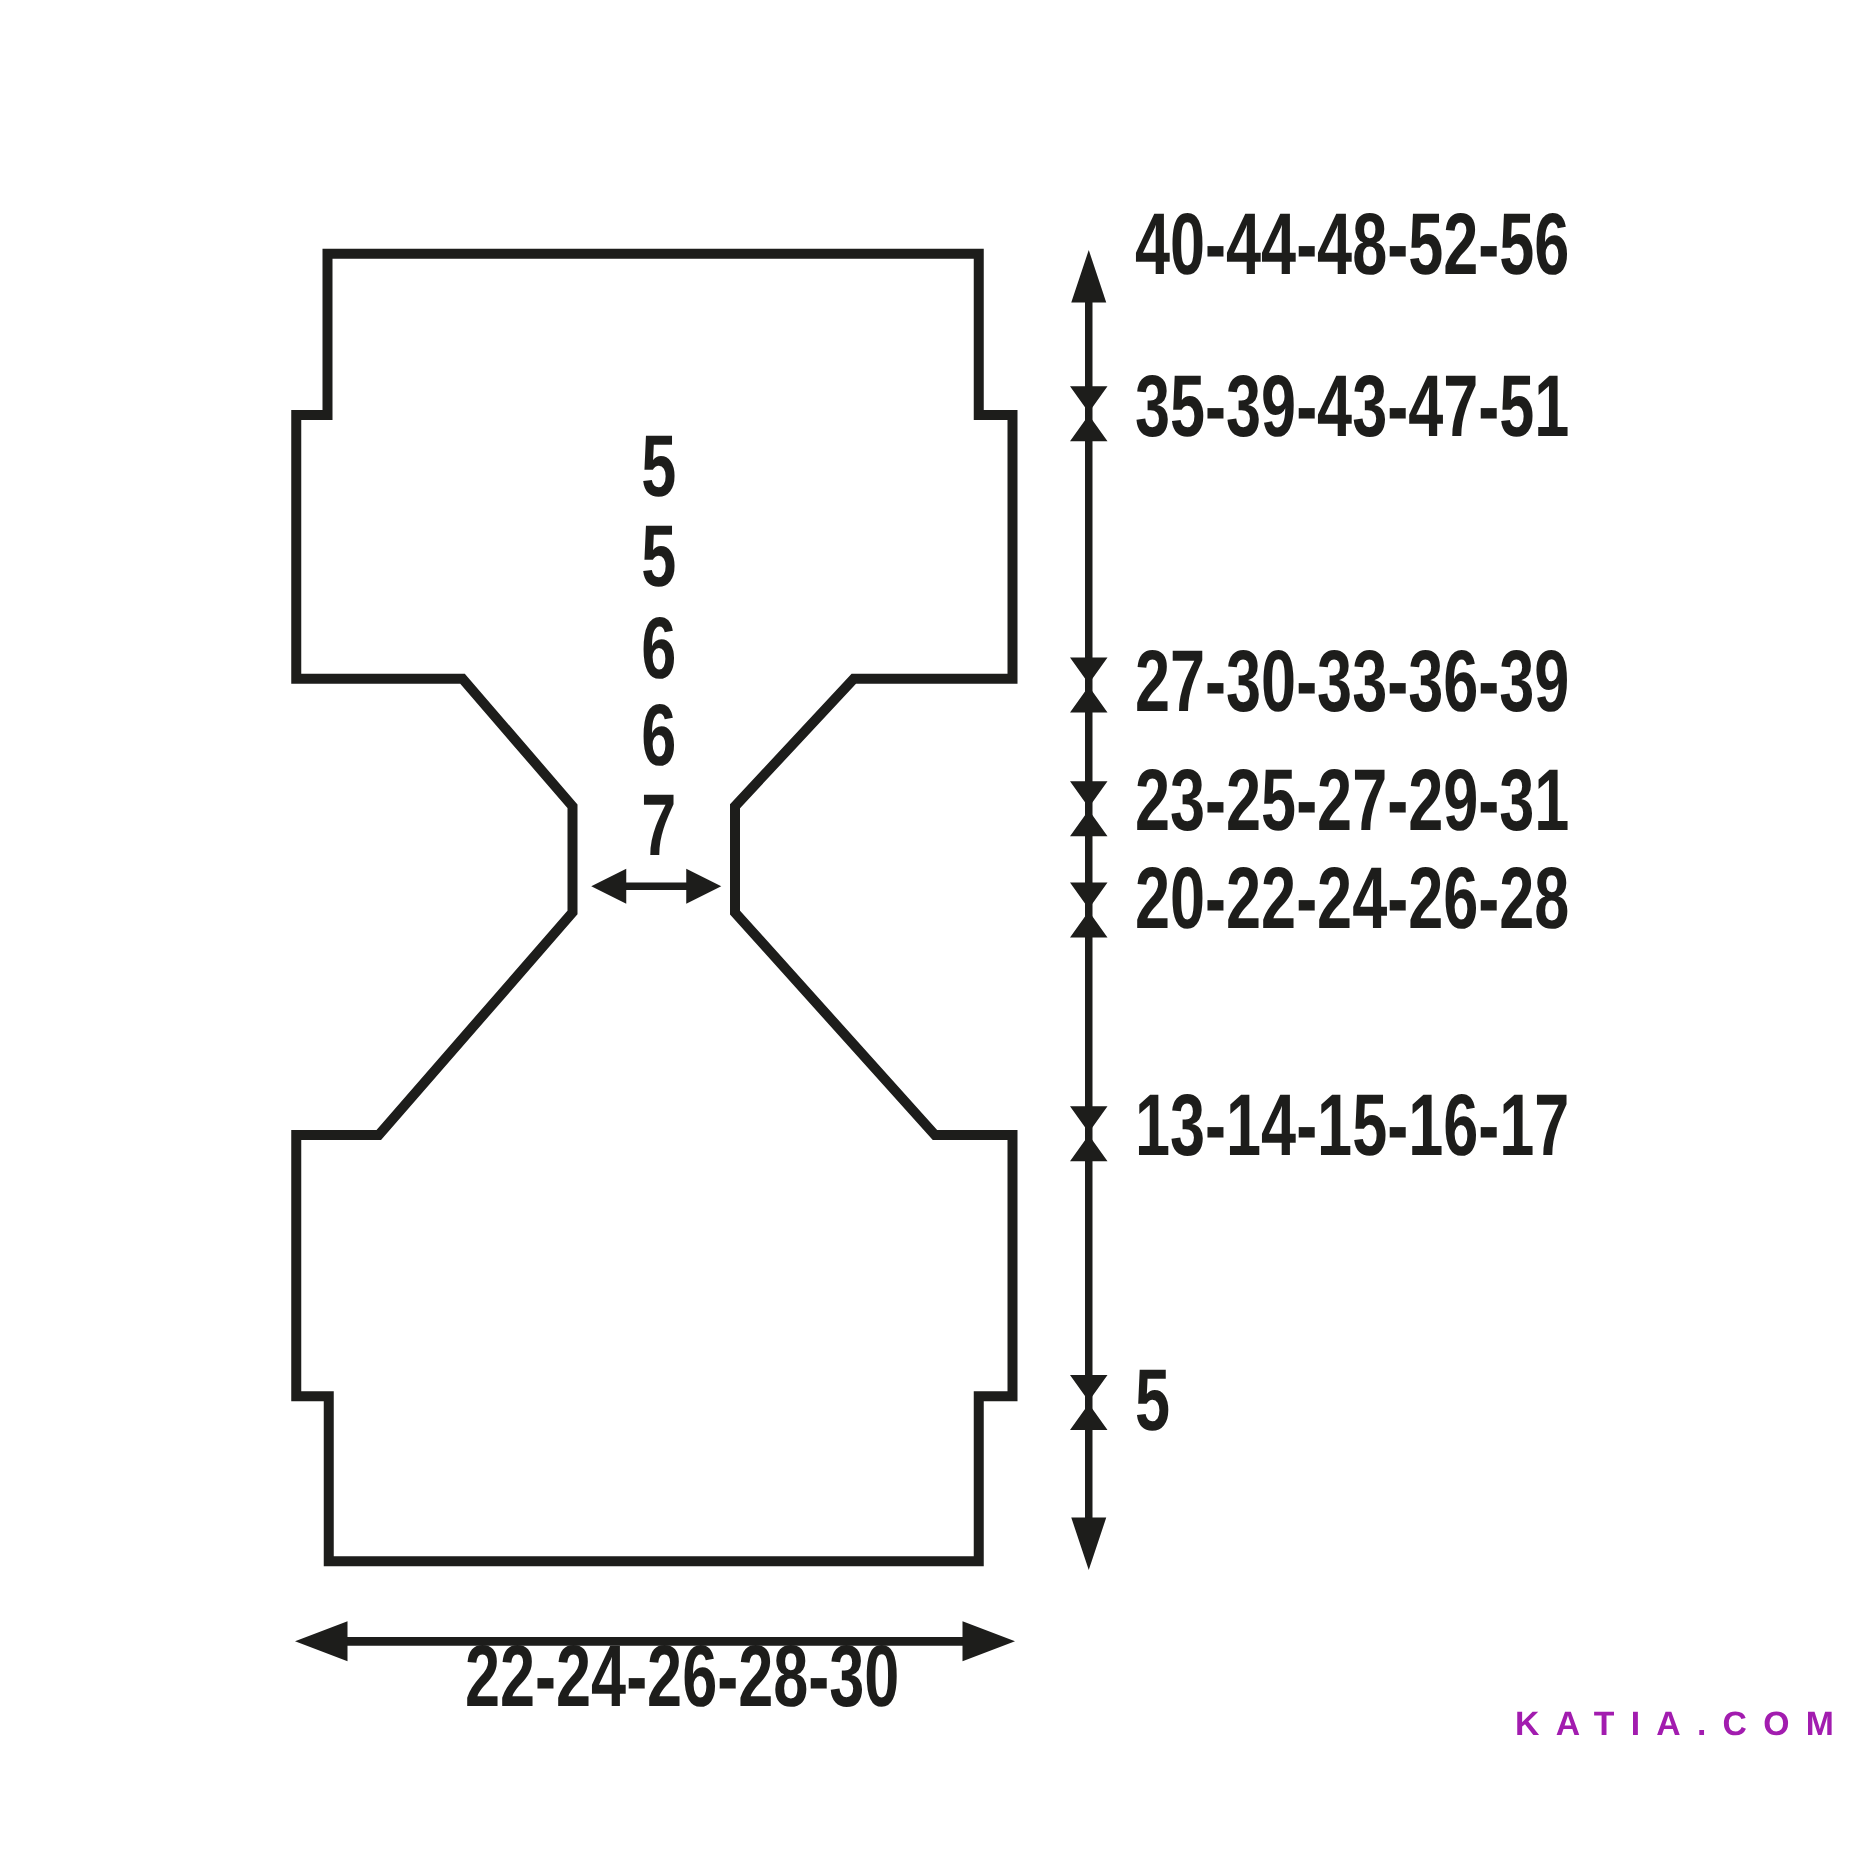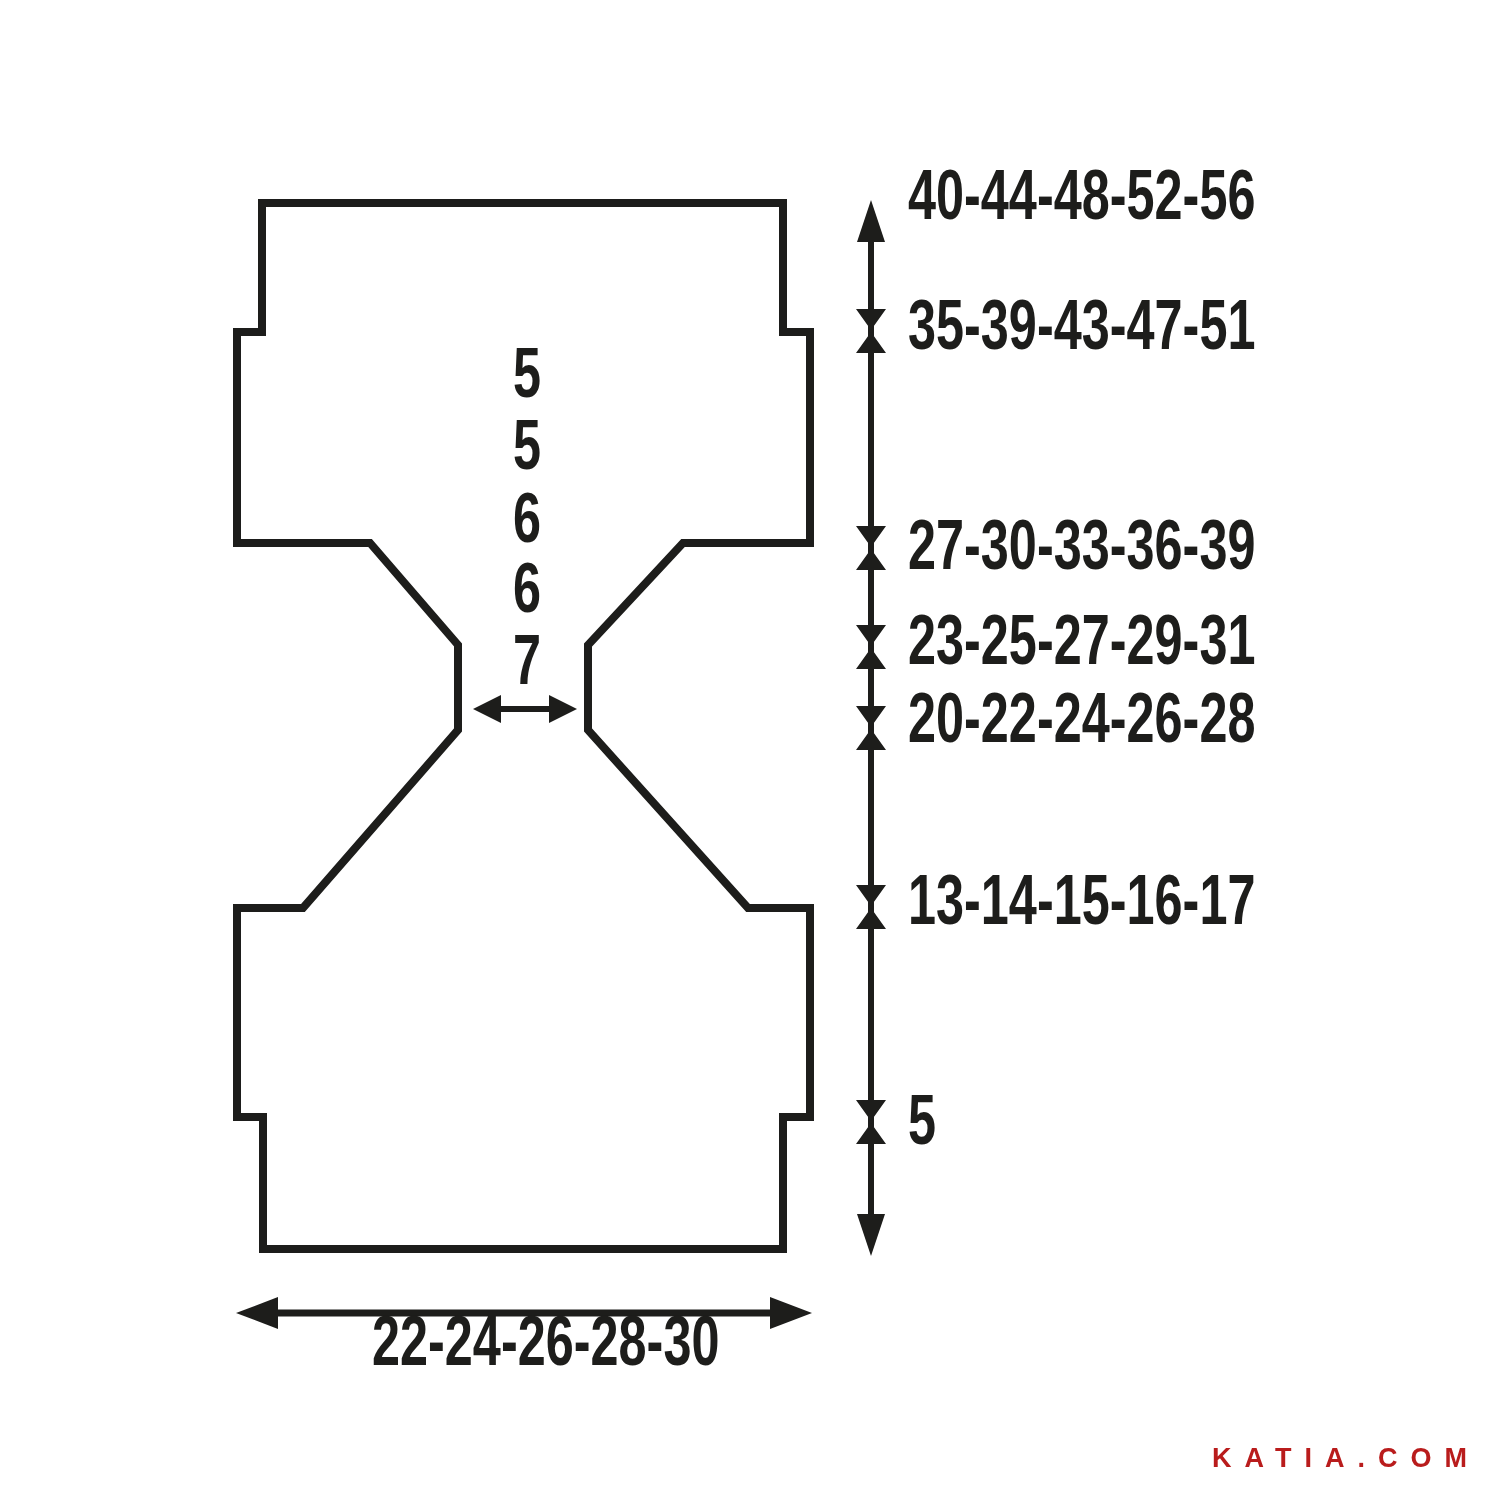--- a/index.html
+++ b/index.html
@@ -43,25 +43,25 @@
   .bottom-lab {
     left: 316px;
     width: 400px;
     text-align: center;
     transform: scaleX(0.72);
     transform-origin: center;
   }
   .brand {
     position: absolute;
     right: 20px;
-    top: 1443px;
+    top: 1364px;
     font-size: 27px;
     font-weight: bold;
     letter-spacing: 13px;
-    color: #b91c1c;
+    color: #a21caf;
   }
 </style>
 </head>
 <body>
 
 <div id="canvas">
 
   <svg id="schematic-svg" width="1500" height="1500" viewBox="0 0 1500 1500">
 
     <path d="M 262 203 L 783 203 L 783 332 L 810 332 L 810 543 L 683 543

